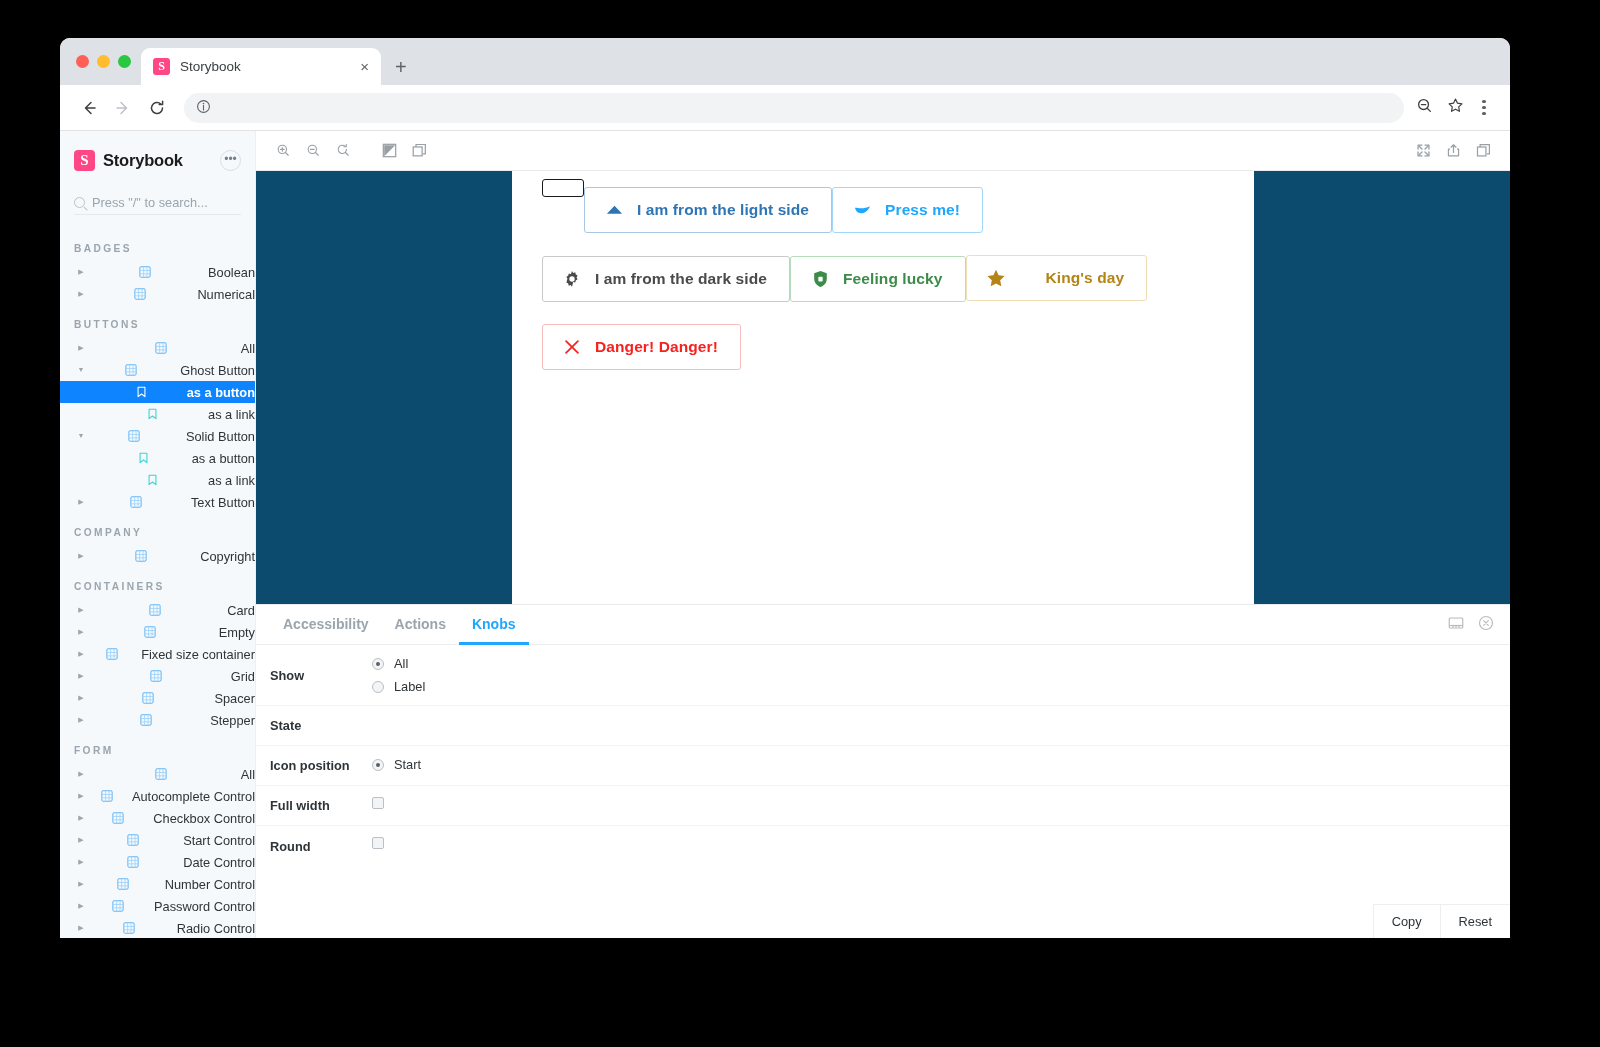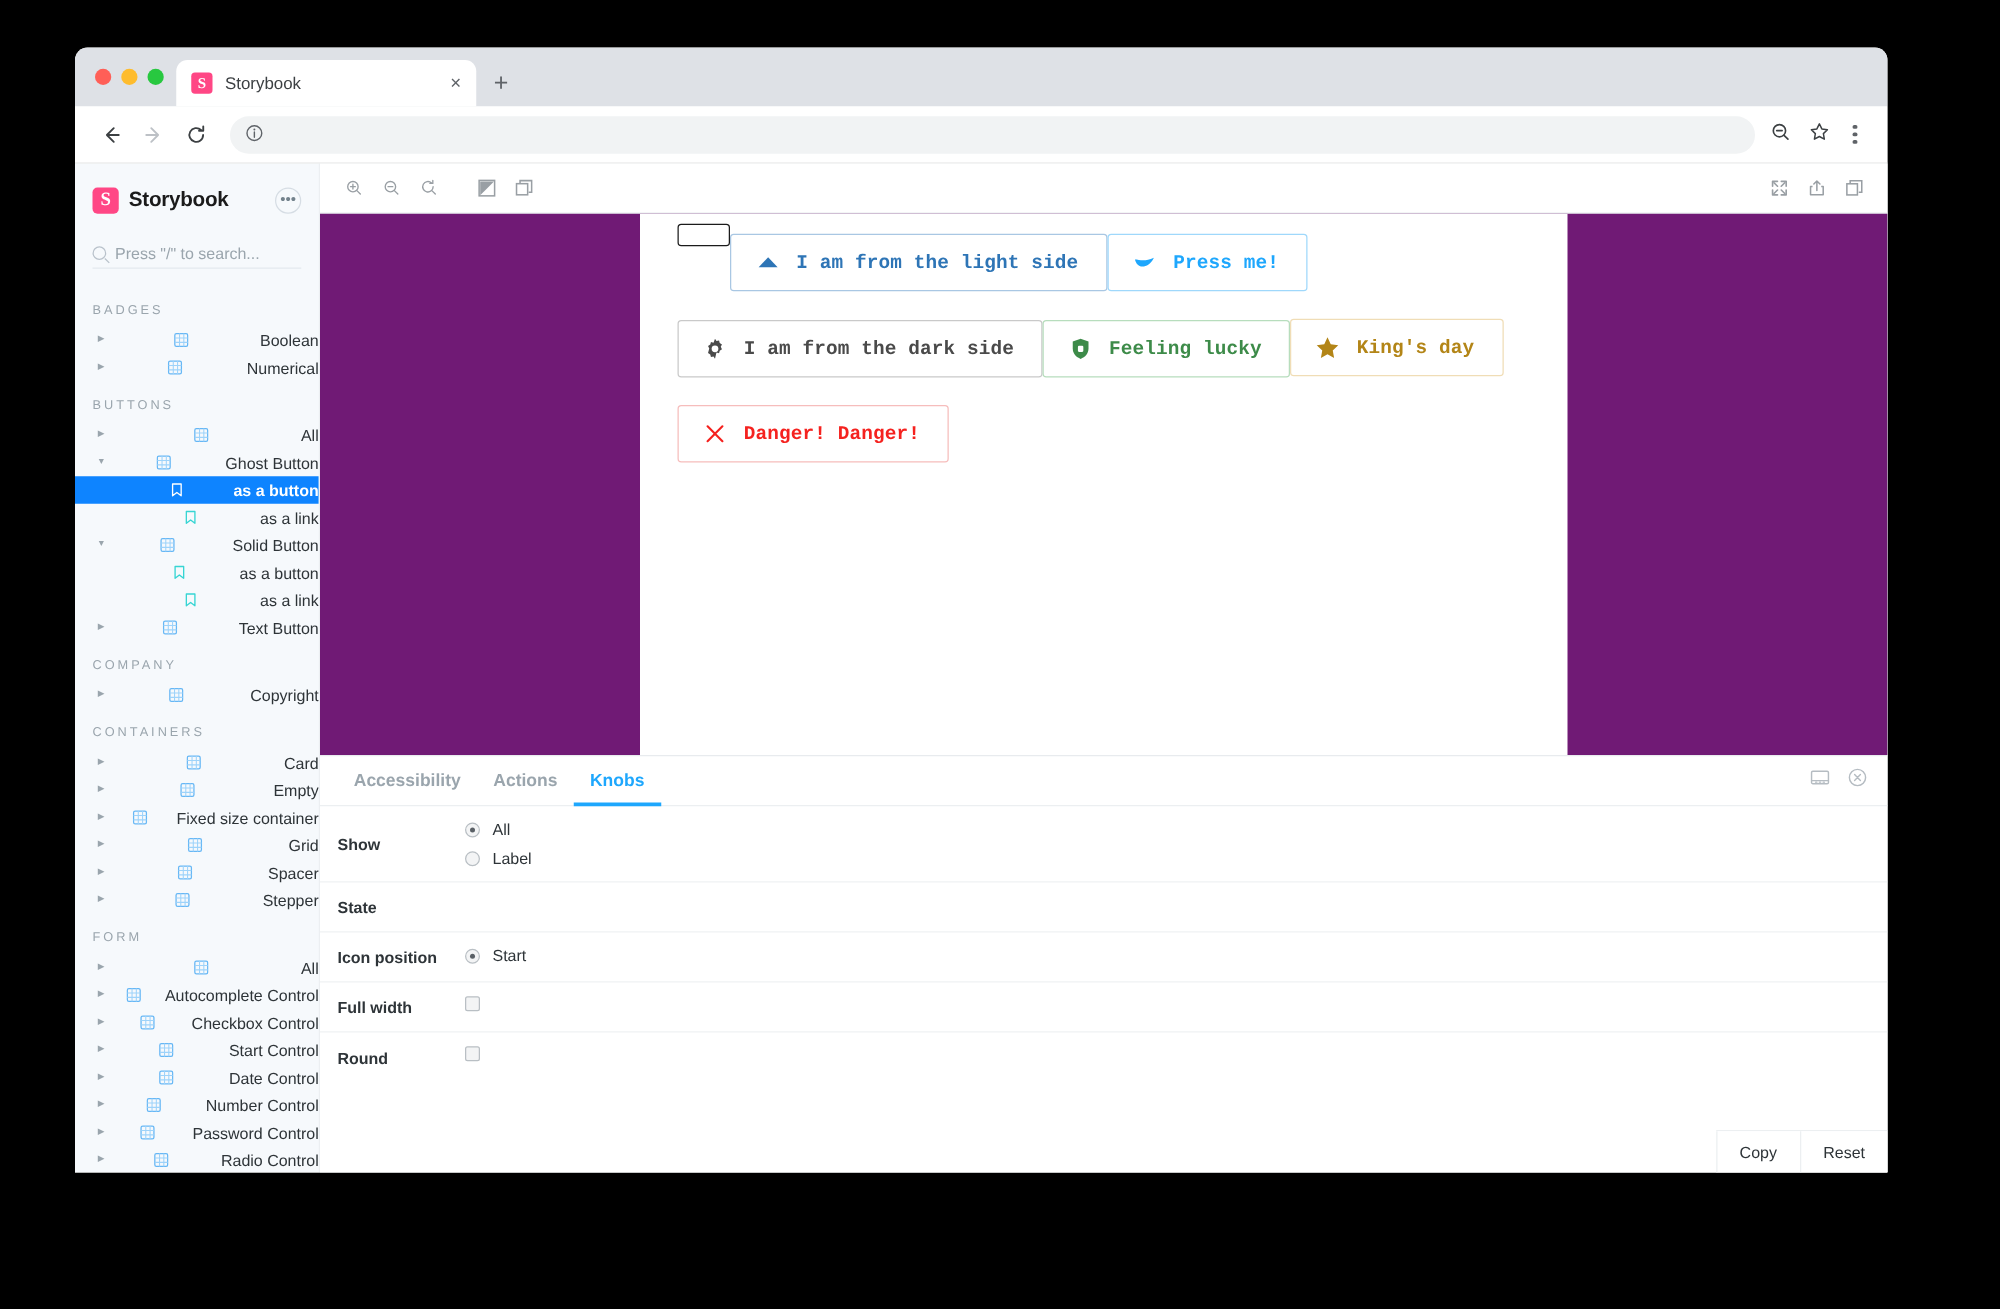--- a/index.html
+++ b/index.html
@@ -93,21 +93,21 @@
     display:flex; align-items:center; gap:7px;
   }
   .search-glass { width:11px;height:11px;border:1.4px solid #b9c2cb;border-radius:50%;position:relative;flex:none; }
   .search-glass:after { content:""; position:absolute; right:-4px; bottom:-2px; width:5px;height:1.4px;background:#b9c2cb;transform:rotate(45deg); }
   #sb-search-input { border:0; outline:0; background:transparent; font-size:12.8px; color:#9aa5ad;
                      font-family:"Liberation Sans",sans-serif; width:100%; }
   #sb-search-input::placeholder { color:#9aa5ad; }
 
   #sb-tree { margin-top:14px; }
   .tree-group-label {
-    font-size:10.2px; font-weight:normal; color:#9aa5ad;
+    font-size:10.2px; font-weight:bold; color:#9aa5ad;
     letter-spacing:2.4px; padding: 14px 14px 7px 14px; text-transform:uppercase;
   }
   .tree-row {
     display:flex; align-items:center; height:22px;
     font-size:12.8px; color:#2e3438; cursor:pointer; position:relative;justify-content:space-between;
   }
   .tree-row .caret {
     width:14px; flex:none; text-align:center; font-size:7px; color:#9aa5ad; line-height:22px;
   }
   .tree-row .caret.down { color:#9aa5ad; }
@@ -123,21 +123,21 @@
   #main-col { flex:1; display:flex; flex-direction:column; min-width:0; background:#f6f9fc; }
 
   #canvas-toolbar {
     height:40px; background:#fff; border-bottom:1px solid #e8ebee;
     display:flex; align-items:center; padding: 0 14px; gap:4px;
   }
   .tb-btn { width:26px;height:26px;display:flex;align-items:center;justify-content:center;cursor:pointer;color:#999fa4; }
   .tb-sep { width:12px; }
   #tb-right { margin-left:auto; display:flex; gap:4px; }
 
-  #canvas-area { flex:1; background:#701a75; position:relative; overflow:hidden; padding: 0 0 0 0; font-family: Liberation Mono, monospace; }
+  #canvas-area { flex:1; background:#0c4a6e; position:relative; overflow:hidden; padding: 0 0 0 0; }
   #story-frame {
     position:absolute; left:256px; top:0; right:256px; bottom:0;
     background:#fff; overflow:hidden;
   }
   #story-inner { padding: 8px 30px 20px 30px; }
 
   .demo-btn {
     display:inline-flex; align-items:center;
     height:46px; padding: 0 22px 0 18px;
     border-radius:3px; background:#fff;
@@ -605,21 +605,21 @@
                 </span>
                 <span>I am from the dark side</span>
               </div><div class="demo-btn" style="border: 1px solid rgb(183, 221, 189); color: rgb(61, 139, 73);">
                 <span class="bi">
                   <svg width="17" height="18" viewBox="0 0 18 20">
                     <path d="M9 1l7 2.6v6.2c0 4.6-3 7.6-7 9.2-4-1.6-7-4.6-7-9.2V3.6z" fill="#3d8b49"></path>
                     <rect x="6.6" y="7.4" width="4.8" height="5.4" rx="1" fill="#fff"></rect>
                   </svg>
                 </span>
                 <span>Feeling lucky</span>
-              </div><div class="demo-btn" style="border: 1px solid rgb(240, 221, 182); color: rgb(179, 133, 23);">
+              </div><div class="demo-btn" style="border: 1px solid rgb(240, 221, 182); color: rgb(179, 133, 23); gap: 27px;">
                 <span class="bi">
                   <svg width="20" height="19" viewBox="0 0 20 19">
                     <path d="M10 .8l2.6 5.5 6 .8-4.4 4.2 1.1 6-5.3-2.9-5.3 2.9 1.1-6L1.4 7.1l6-.8z" fill="#b38517"></path>
                   </svg>
                 </span>
                 <span>King's day</span>
               </div><div class="demo-btn" style="border: 1px solid rgb(246, 189, 188); color: rgb(245, 34, 31);">
                 <span class="bi">
                   <svg width="18" height="18" viewBox="0 0 20 20">
                     <path d="M3.4 3.4l13.2 13.2M16.6 3.4L3.4 16.6" stroke="#f5221f" stroke-width="1.9" stroke-linecap="round"></path>

